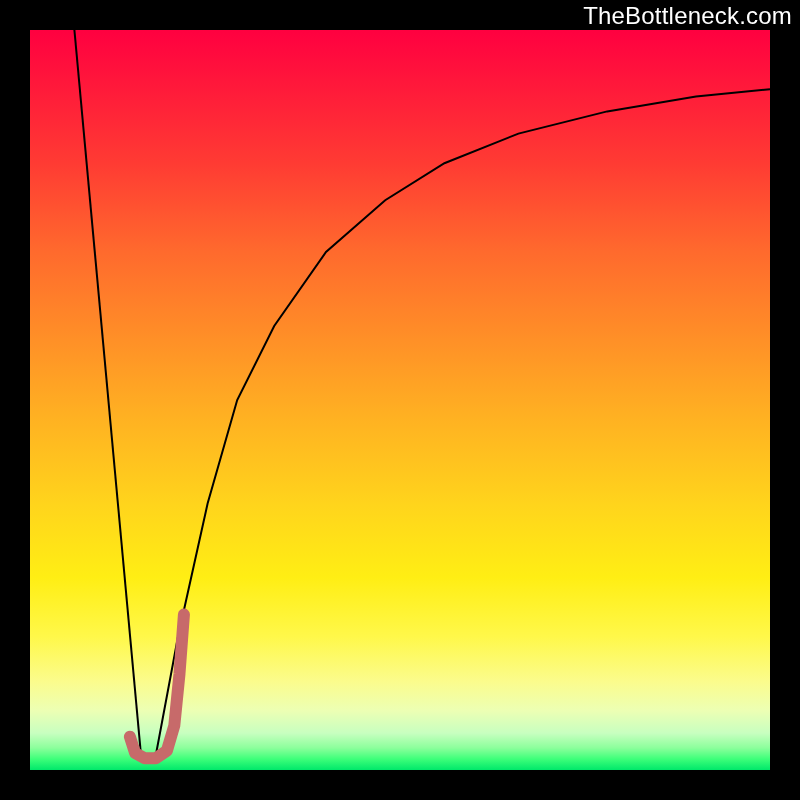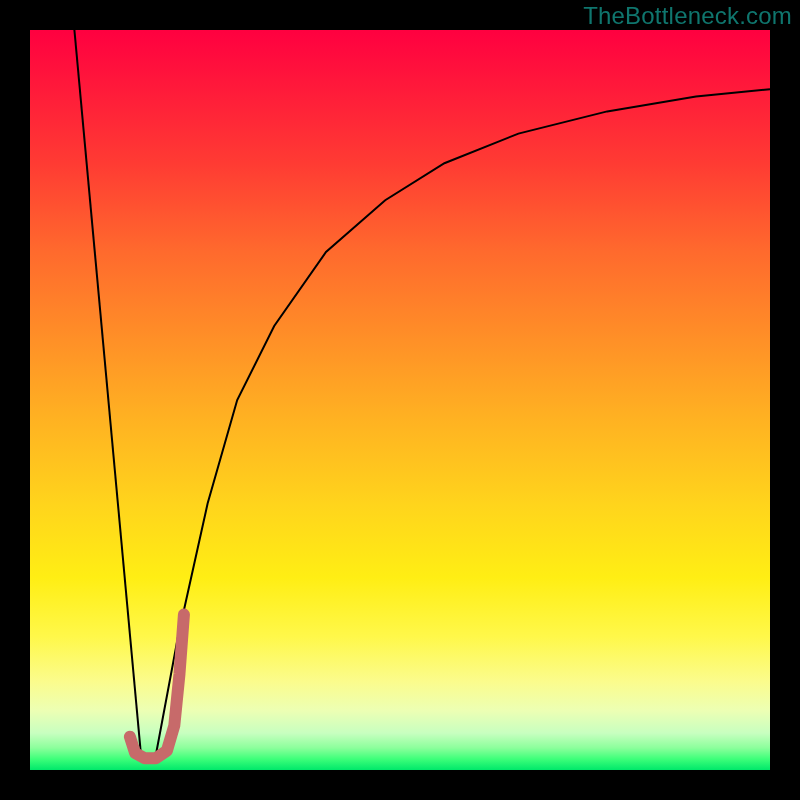--- a/index.html
+++ b/index.html
@@ -14,21 +14,21 @@
   .frame {
     position: relative;
     width: 800px;
     height: 800px;
     background: #000;
   }
   .watermark {
     position: absolute;
     top: 2px;
     right: 8px;
-    color: #0f766e;
+    color: #ffffff;
     font-size: 24px;
     font-weight: 500;
     letter-spacing: 0.2px;
     z-index: 50;
     user-select: none;
   }
   .plot-area {
     position: absolute;
     left: 30px;
     top: 30px;

